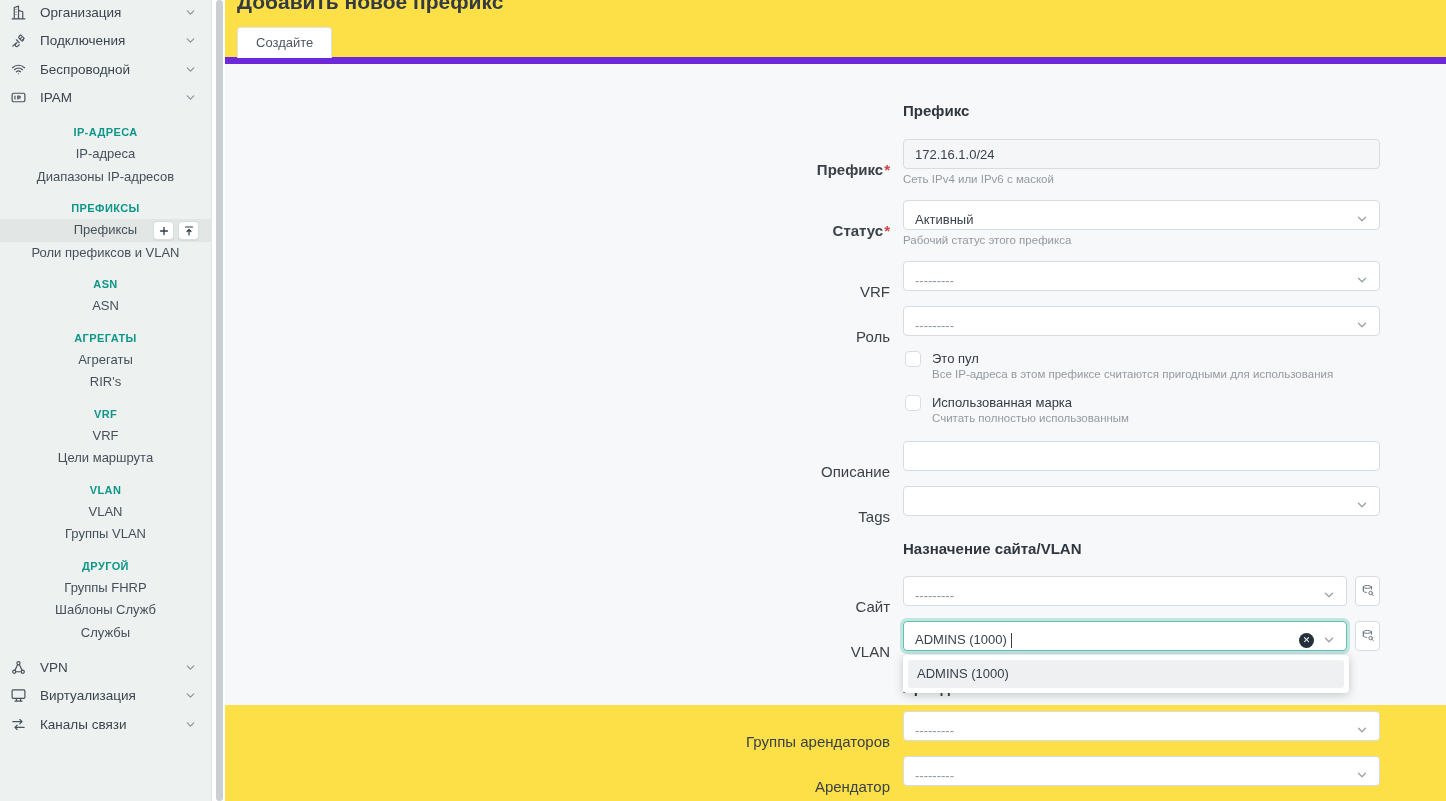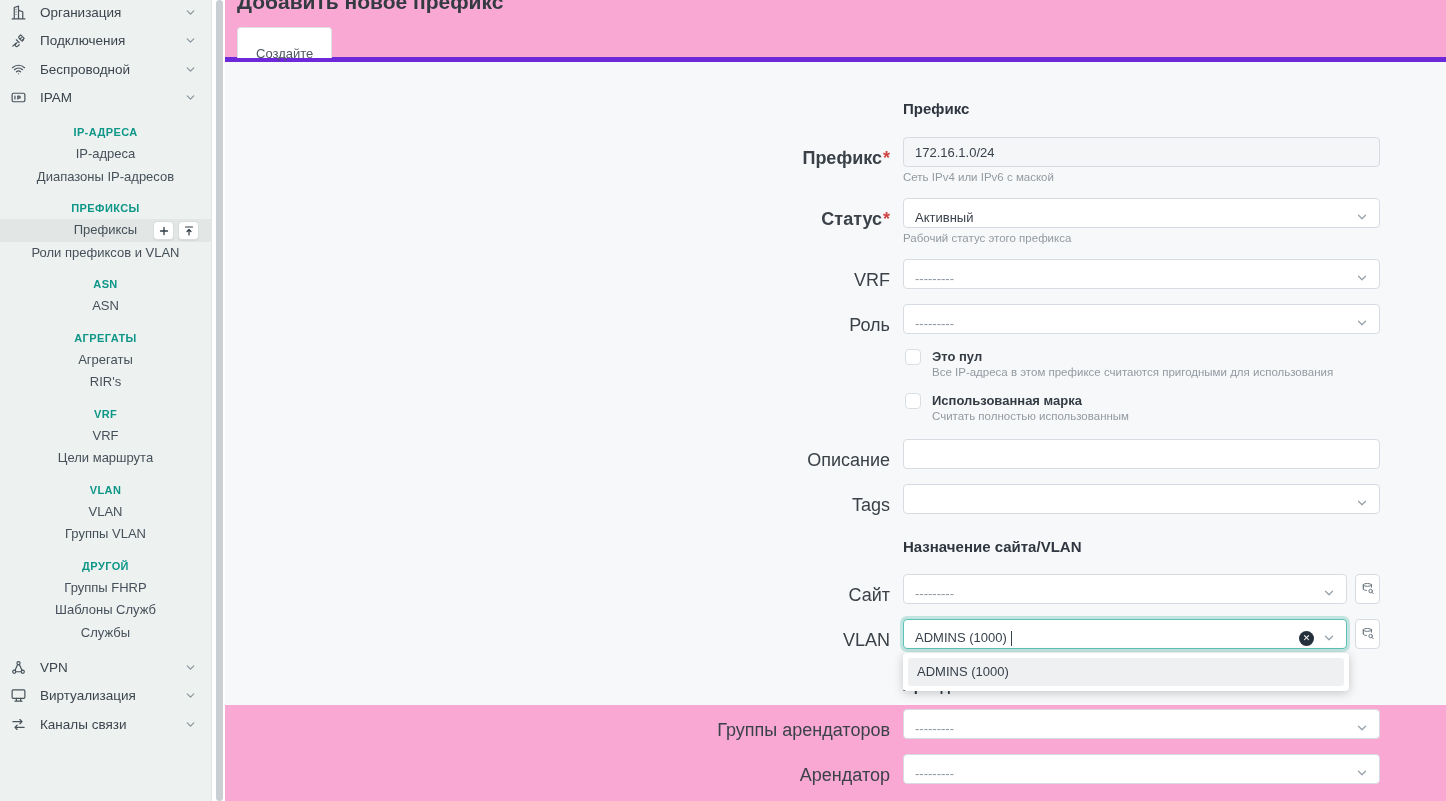--- a/index.html
+++ b/index.html
@@ -26,51 +26,51 @@
   .sb-sec-item { position:relative; height:22.5px; line-height:22.5px; padding:0 10px;
     font-size:13px; color:#46505a; cursor:pointer; white-space:nowrap; }
   .sb-sec-item.active { background:#e2e6e4; }
   .sb-row-actions { position:absolute; right:12px; top:2px; display:flex; gap:4px; }
   .sb-btn { width:21px; height:19px; background:#fff; border:1px solid #d8dde0;
     border-radius:4px; box-shadow:0 1px 1px rgba(0,0,0,.06); display:flex;
     align-items:center; justify-content:center; color:#2f3a44; cursor:pointer; }
   .sb-bottom { margin-top:9px; }
 
   
-  .main { position:absolute; left:225px; top:0; width:1221px; height:801px; background:#f9a8d4; }
+  .main { position:absolute; left:225px; top:0; width:1221px; height:801px; background:#fde047; }
   .page-title { position:absolute; left:12px; top:-10px; font-size:21px; font-weight:bold;
     color:#333a41; white-space:nowrap; }
   .tabs { position:absolute; left:0; top:27px; width:100%; height:30px; }
-  .tab { position:absolute; left:12px; top:0; height:31px; padding:11px 18px; background:#fff;
+  .tab { position:absolute; left:12px; top:0; height:31px; padding:0 18px; background:#fff;
     border:1px solid #dee2e6; border-bottom:none; border-radius:4px 4px 0 0;
     font-size:13px; color:#4c5662; line-height:30px; cursor:pointer; z-index:2; }
   .card { position:absolute; left:0; top:57px; width:1221px; height:648px;
-    background:#f7f8f9; border-top:5px solid #6d28d9; }
+    background:#f7f8f9; border-top:7px solid #6d28d9; }
 
   .sec-heading { position:absolute; left:678px; font-size:15px; font-weight:bold; color:#2f3640; }
 
   .frow { position:absolute; left:0; width:1221px; }
-  .flabel { position:absolute; left:0; top:6px; width:665px; text-align:right; font-size:18px;
+  .flabel { position:absolute; left:0; top:16px; width:665px; text-align:right; font-size:15px;
     color:#3a4148; line-height:30px; white-space:nowrap; }
   .flabel.req { font-weight:bold; }
   .ast { color:#d04444; font-weight:bold; margin-left:1px; }
   .ctl { position:absolute; left:678px; top:0; height:30px; width:477px; border:1px solid #d6dce1;
     border-radius:4px; background:#fff; font-size:13px; color:#39424c; }
   input.ctl { padding:0 11px; outline:none; }
   input.ctl.grayfill { background:#f4f6f8; }
   .select { display:flex; align-items:center; padding:8px 10px 0 11px; cursor:pointer; }
   .select .val { flex:1; white-space:nowrap; overflow:hidden; }
   .select .val.ph { color:#8d96a0; }
   .select .chev { width:14px; height:14px; color:#98a2ab; flex:0 0 14px; }
   .fhelp { position:absolute; left:678px; top:34px; font-size:11.5px; color:#929aa1; white-space:nowrap; }
 
   .chkrow { position:absolute; left:678px; }
   .chkbox { position:absolute; left:2px; top:1px; width:16px; height:16px; background:#fff;
     border:1px solid #d9dee3; border-radius:4px; cursor:pointer; }
-  .chklabel { position:absolute; left:29px; top:0; font-size:13px; font-weight:700;
+  .chklabel { position:absolute; left:29px; top:0; font-size:13px; font-weight:400;
     color:#333b44; line-height:18px; white-space:nowrap; }
   .chkhelp { position:absolute; left:29px; top:18px; font-size:11.5px; color:#929aa1; white-space:nowrap; }
 
   .ctl.narrow { width:444px; }
   .side-btn { position:absolute; left:1130px; top:0; width:25px; height:30px; background:#fff;
     border:1px solid #d6dce1; border-radius:4px; display:flex; align-items:center;
     justify-content:center; color:#6b7680; cursor:pointer; }
   .ctl.focused { border:1px solid #5fc0b5; box-shadow:0 0 0 3px rgba(40,170,155,.25); }
   .clear-btn { width:15px; height:15px; border-radius:50%; background:#24303c; color:#fff;
     display:flex; align-items:center; justify-content:center; font-size:9px; line-height:1;

